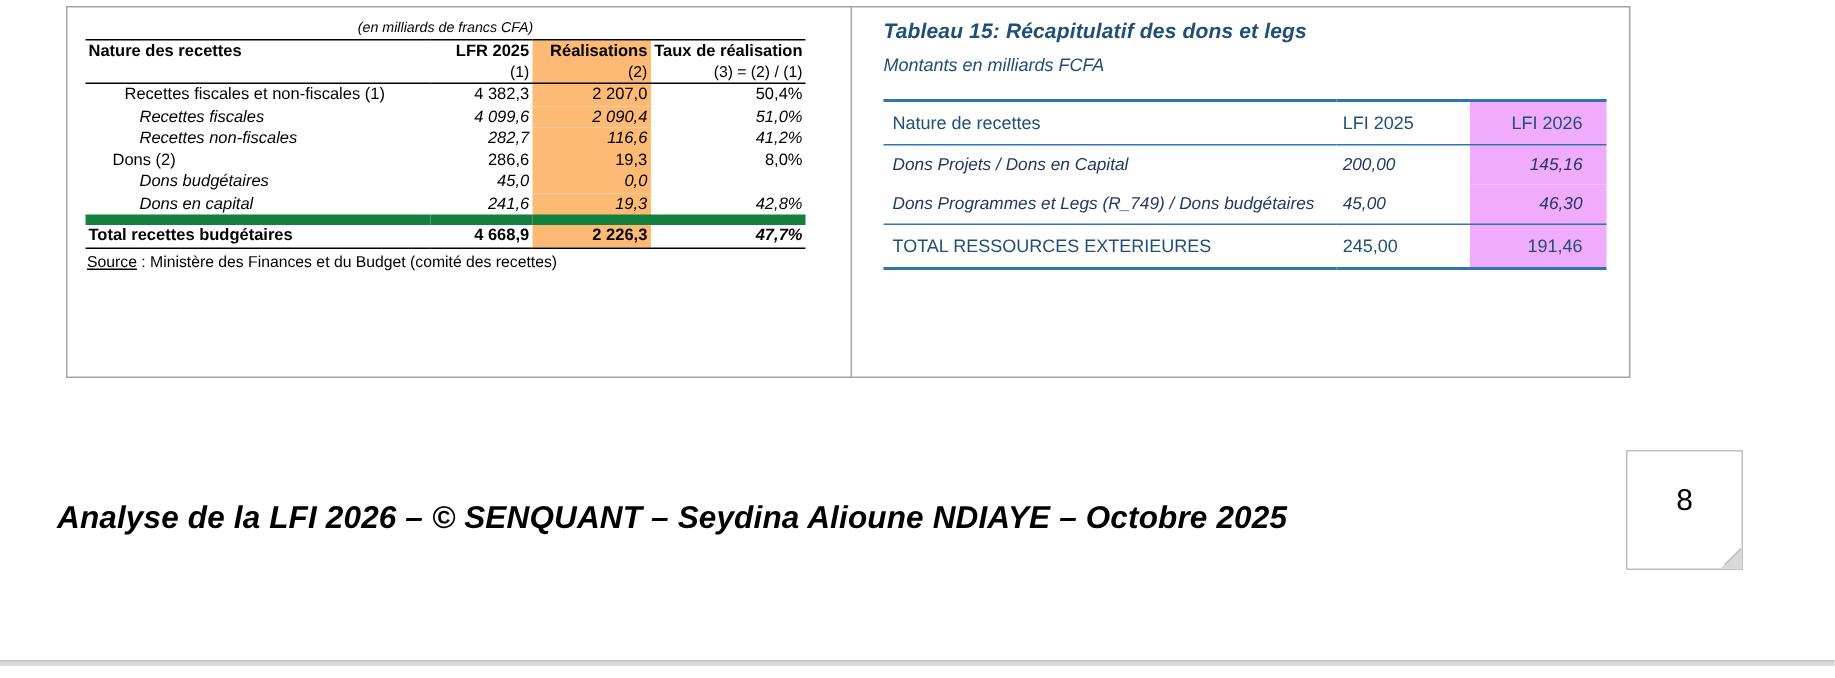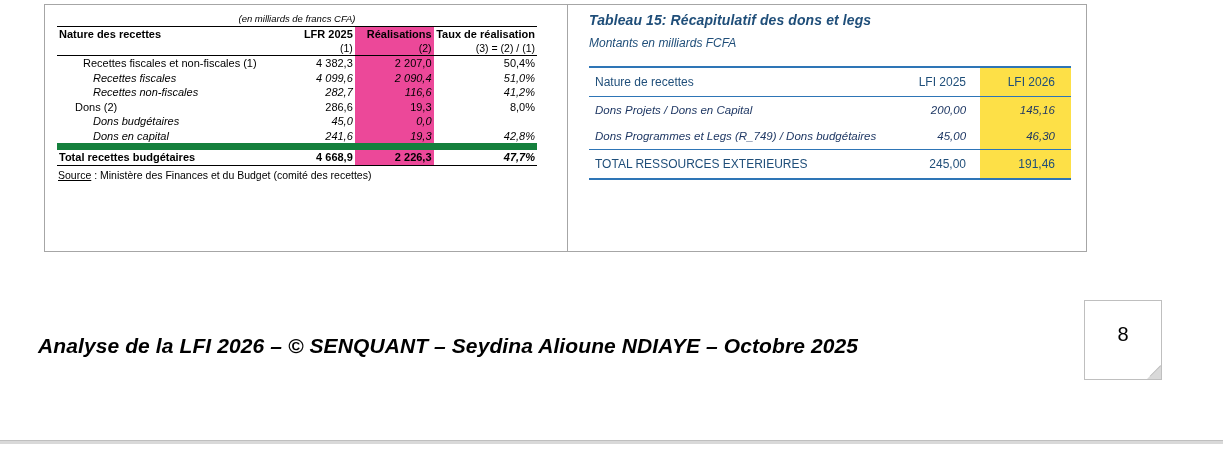--- a/index.html
+++ b/index.html
@@ -96,21 +96,21 @@
     border-top: 1.5px solid #000;
     border-bottom: none;
     vertical-align: bottom;
   }
   .t1-head2 td {
     font-size: 10.5px;
     border-bottom: 1px solid #000;
   }
   .col-lib { text-align: left; width: 218px; }
   .col-n   { text-align: right; width: 78px; }
-  .col-r   { text-align: right; width: 84px; background: #ec4899; }
+  .col-r   { text-align: right; width: 84px; background: #fdba74; }
   .col-t   { text-align: right; width: 100px; }
   .t1-head th.col-lib { text-align: left; }
   .t1-head th.col-t   { text-align: right; }
   .row-ind1 td.col-lib { padding-left: 26px; }
   .row-ind2 td.col-lib { padding-left: 36px; font-style: italic; }
   .row-ind1b td.col-lib { padding-left: 18px; }
   .row-ital td { font-style: italic; }
   .row-total td {
     font-weight: bold;
     border-top: 7px solid #15803d;
@@ -158,22 +158,22 @@
   .t15-head th {
     font-weight: normal;
     color: #1f4e79;
     font-size: 12px;
     border-top: 2.2px solid #2e75b6;
     border-bottom: 1.2px solid #2e75b6;
     padding-top: 9px;
     padding-bottom: 9px;
   }
   .t15-c1 { text-align: left; width: 300px; padding-left: 6px !important; }
-  .t15-c2 { text-align: right; width: 88px; padding-right: 14px !important; }
-  .t15-c3 { text-align: right; width: 88px; padding-right: 16px !important; background: #fde047; }
+  .t15-c2 { text-align: left; width: 88px; padding-right: 14px !important; }
+  .t15-c3 { text-align: right; width: 88px; padding-right: 16px !important; background: #f0abfc; }
   .t15-body td {
     font-style: italic;
     color: #1f3864;
     font-size: 11.5px;
     padding-top: 6px;
     padding-bottom: 6px;
   }
   .t15-total td {
     color: #1f4e79;
     font-size: 12px;

